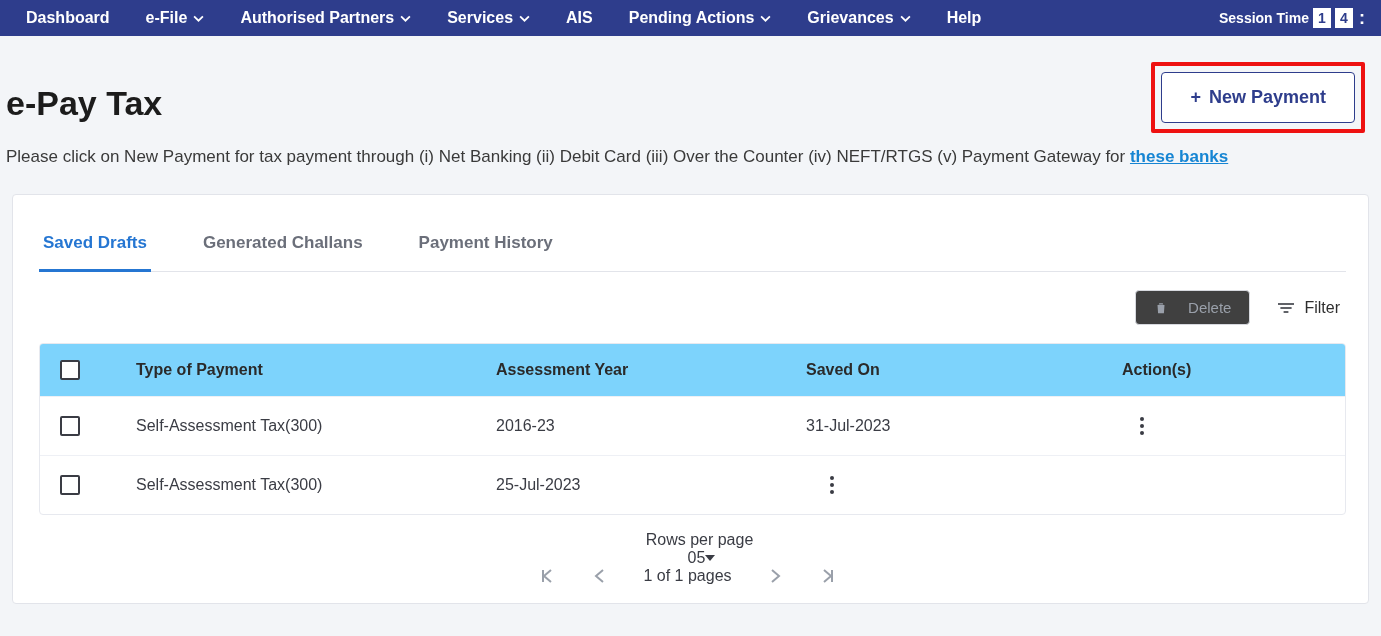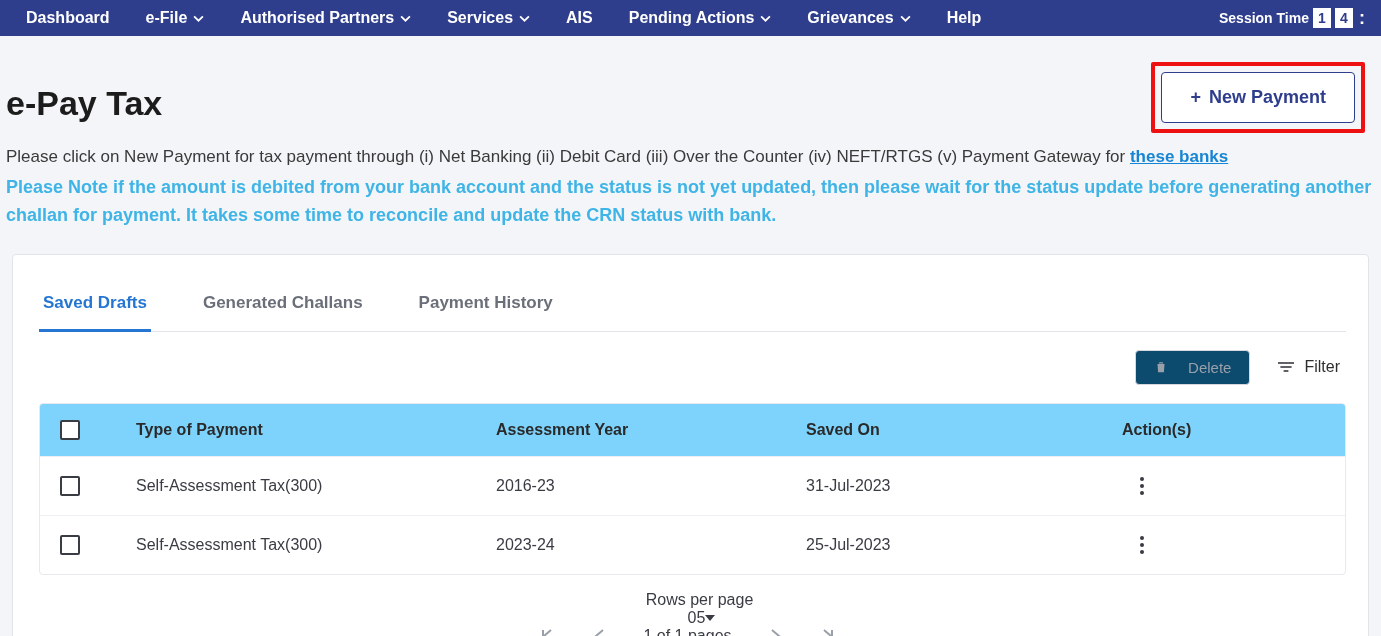--- a/index.html
+++ b/index.html
@@ -27,21 +27,21 @@
 .note-text { font-size: 18px; font-weight: 700; color: #3fb4e6; margin-top: 4px; line-height: 1.55; }
 
 
 .card { background: #fff; border: 1px solid #e2e4ea; border-radius: 4px; margin: 24px 6px 0 6px; padding: 24px 22px 10px 26px; }
 
 .tabs { display: flex; gap: 48px; border-bottom: 1px solid #e2e4ea; margin-bottom: 18px; }
 .tab { font-size: 17px; font-weight: 600; color: #6b6f7a; padding: 14px 4px 16px 4px; cursor: pointer; }
 .tab.active { color: #2576d2; border-bottom: 3px solid #2576d2; margin-bottom: -1px; }
 
 .toolbar { display: flex; justify-content: flex-end; align-items: center; gap: 28px; margin: 12px 6px 18px 0; }
-.delete-btn { border: 1px solid #d7d9df; background: #0c4a6e; color: #9aa0aa; border-radius: 4px; padding: 8px 18px; font-size: 15px; display: inline-flex; align-items: center; gap: 20px; cursor: pointer; }
+.delete-btn { border: 1px solid #d7d9df; background: #404040; color: #9aa0aa; border-radius: 4px; padding: 8px 18px; font-size: 15px; display: inline-flex; align-items: center; gap: 20px; cursor: pointer; }
 .filter-btn { color: #2e2e2e; font-size: 16px; display: inline-flex; align-items: center; gap: 10px; cursor: pointer; text-align: center; }
 
 
 .table { width: 100%; border: 1px solid #e7e9ef; border-radius: 4px; overflow: hidden; }
 .thead { background: #7dd3fc; display: flex; align-items: center; padding: 16px 20px; font-size: 16px; font-weight: 700; color: #2a2a2a; }
 .tbody .row { display: flex; align-items: center; padding: 16px 20px; border-top: 1px solid #eef0f5; font-size: 16px; color: #3a3c44; }
 .col-check { width: 76px; display: flex; align-items: center; }
 .col-type { width: 360px; }
 .col-year { width: 310px; }
 .col-saved { width: 310px; }
@@ -132,21 +132,20 @@
     <div class="new-payment-area">
       <button class="new-payment-btn">
         <span class="plus">+</span>
         <span>New Payment</span>
       </button>
     </div>
   </div>
   <p class="intro-text">
     <span>Please click on New Payment for tax payment through (i) Net Banking (ii) Debit Card (iii) Over the Counter (iv) NEFT/RTGS (v) Payment Gateway for </span><a class="link">these banks</a>
   </p>
-  <p class="note-text">Please Note if the amount is debited from your bank account and the status is not yet updated, then please wait for the status update before generating another challan for payment. It takes some time to reconcile and update the CRN status with bank.</p>
 
   <div class="card">
     <div class="tabs">
       <div class="tab active">Saved Drafts</div>
       <div class="tab">Generated Challans</div>
       <div class="tab">Payment History</div>
     </div>
 
     <div class="toolbar">
       <button class="delete-btn">
@@ -193,21 +192,20 @@
                 <span></span>
                 <span></span>
               </span>
             </div>
         </div>
         <div class="row">
           <div class="col-check">
               <span class="checkbox"></span>
             </div>
           <div class="col-type">Self-Assessment Tax(300)</div>
-          <div class="col-year">2023-24</div>
           <div class="col-saved">25-Jul-2023</div>
           <div class="col-action">
               <span class="kebab">
                 <span></span>
                 <span></span>
                 <span></span>
               </span>
             </div>
         </div>
       </div>

